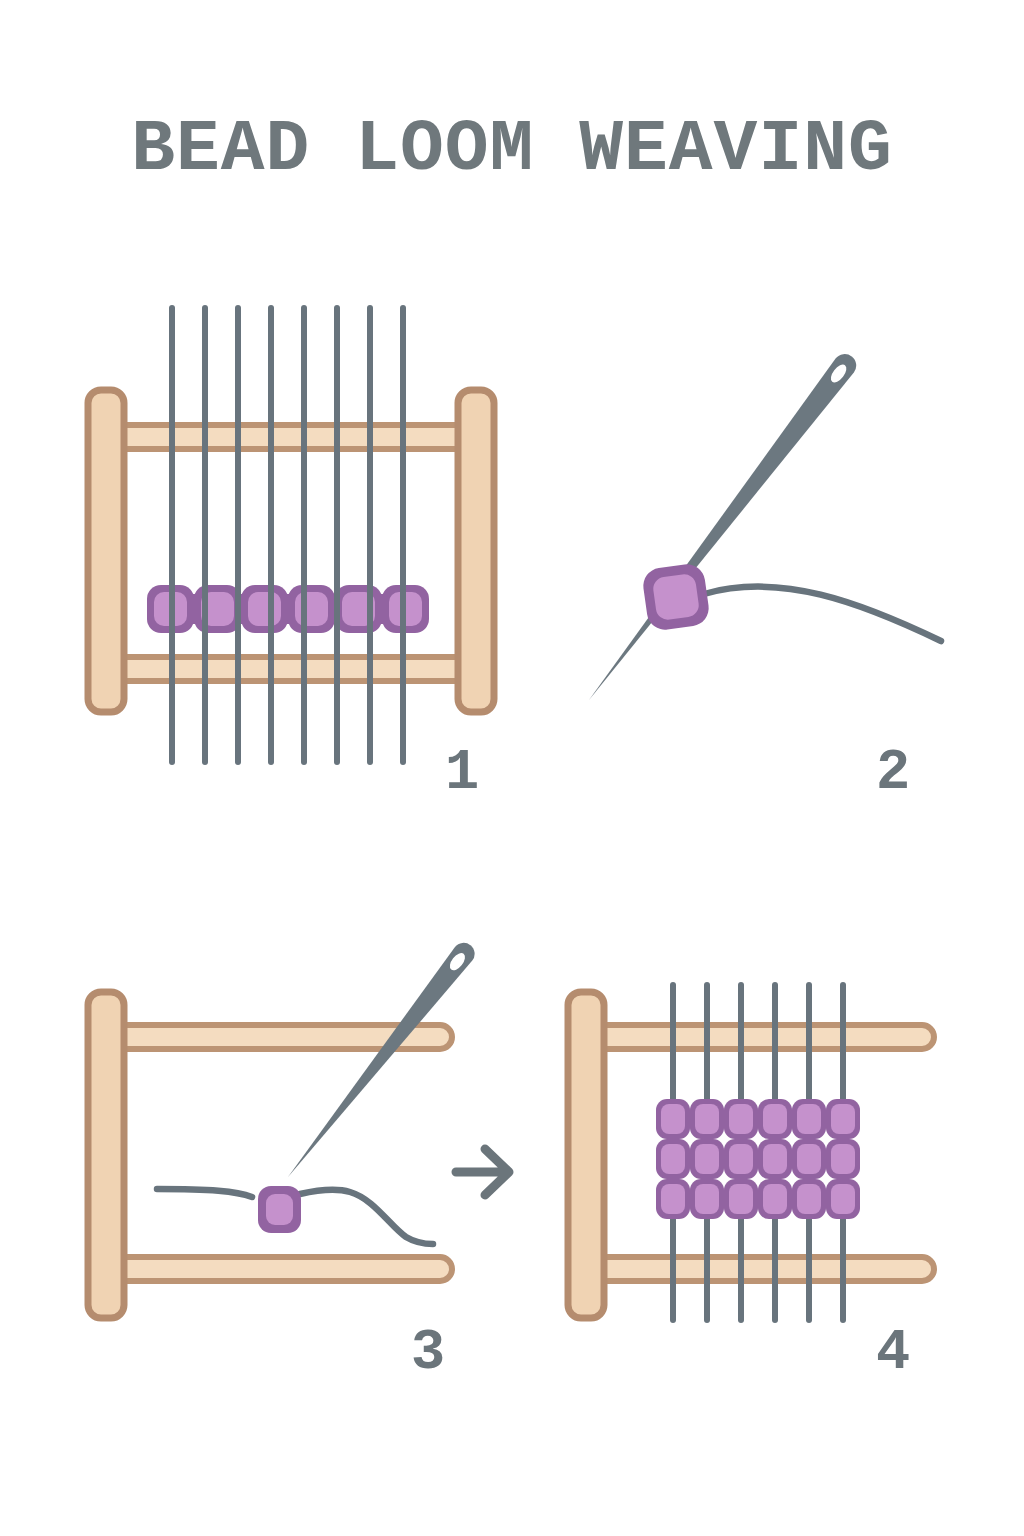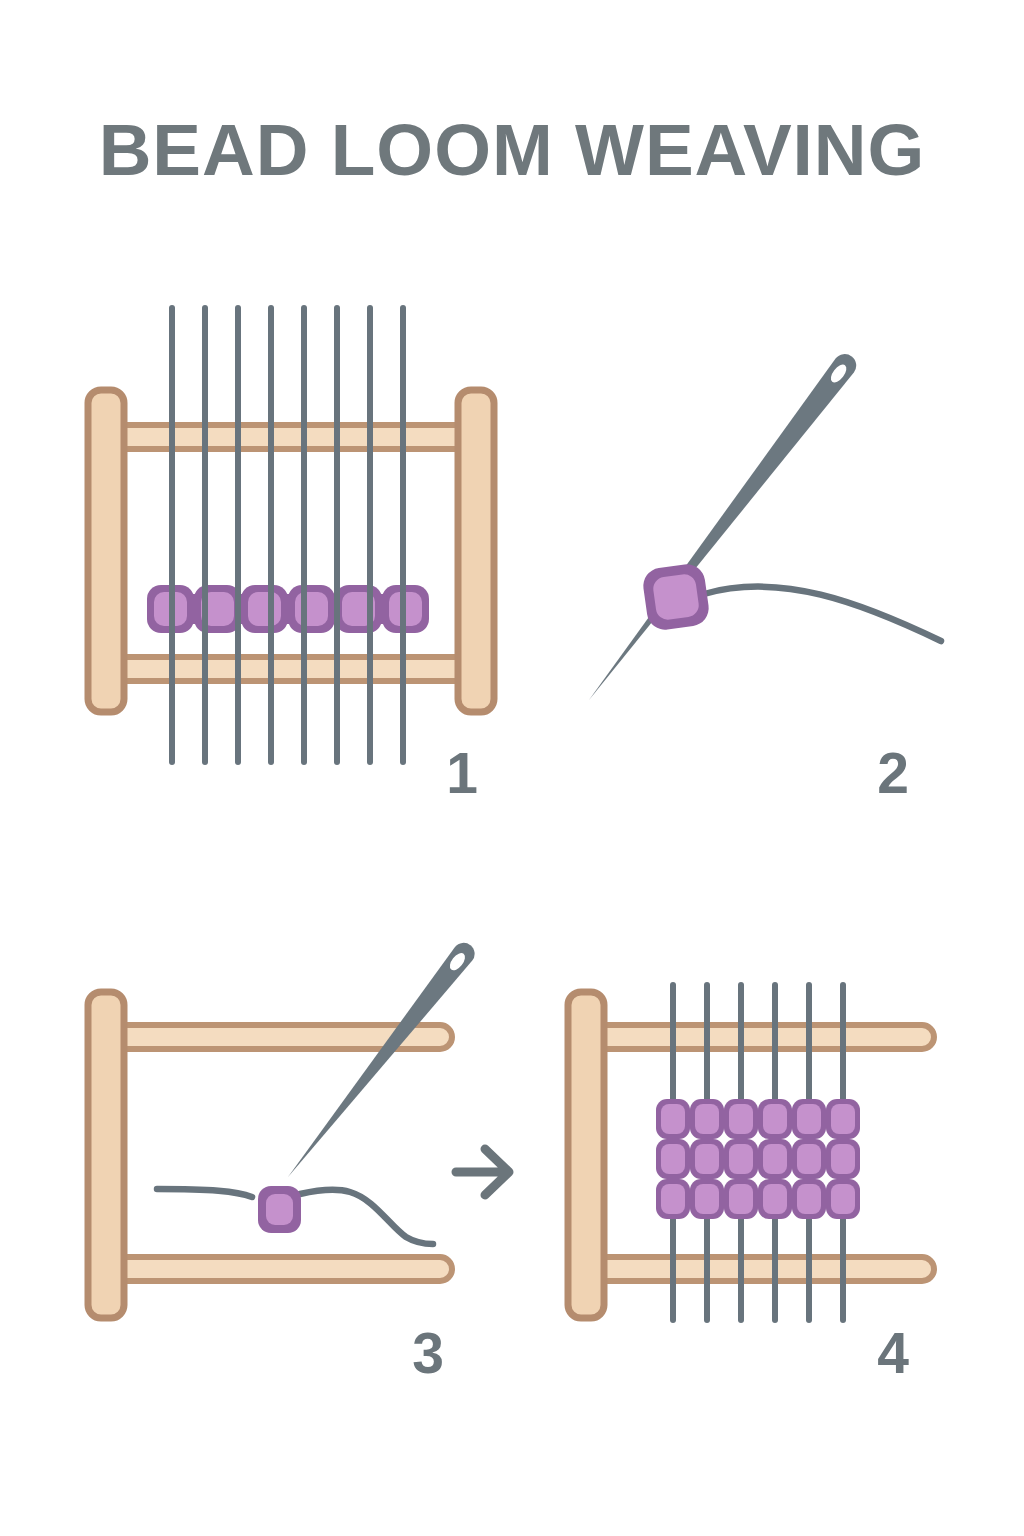--- a/index.html
+++ b/index.html
@@ -6,20 +6,21 @@
   body {
     background: var(--page-bg, #ffffff);
     font-family: "Liberation Sans", sans-serif;
   }
   .page {
     position: relative;
     width: 1024px;
     height: 1536px;
     background: var(--page-bg, #ffffff);
     overflow: hidden;
+    font-family: Liberation Mono, monospace;
   }
   .title {
     position: absolute;
     top: 112px;
     left: 0;
     width: 1024px;
     margin: 0;
     text-align: center;
     font-size: 73px;
     font-weight: 800;

